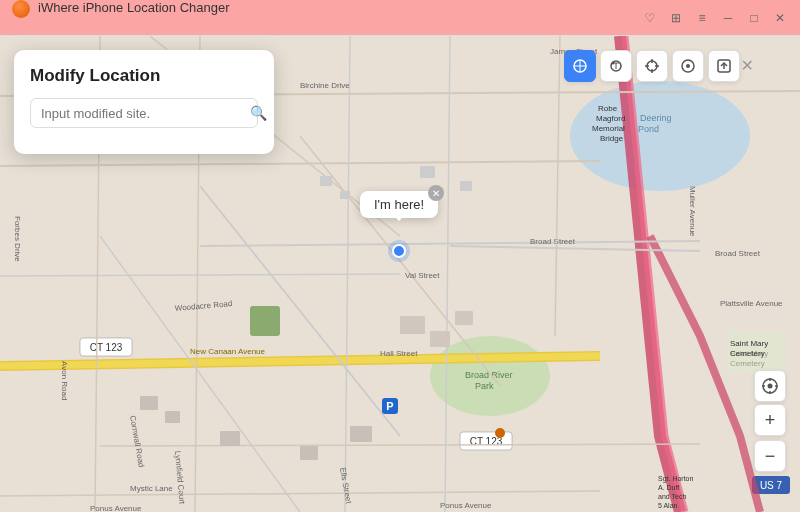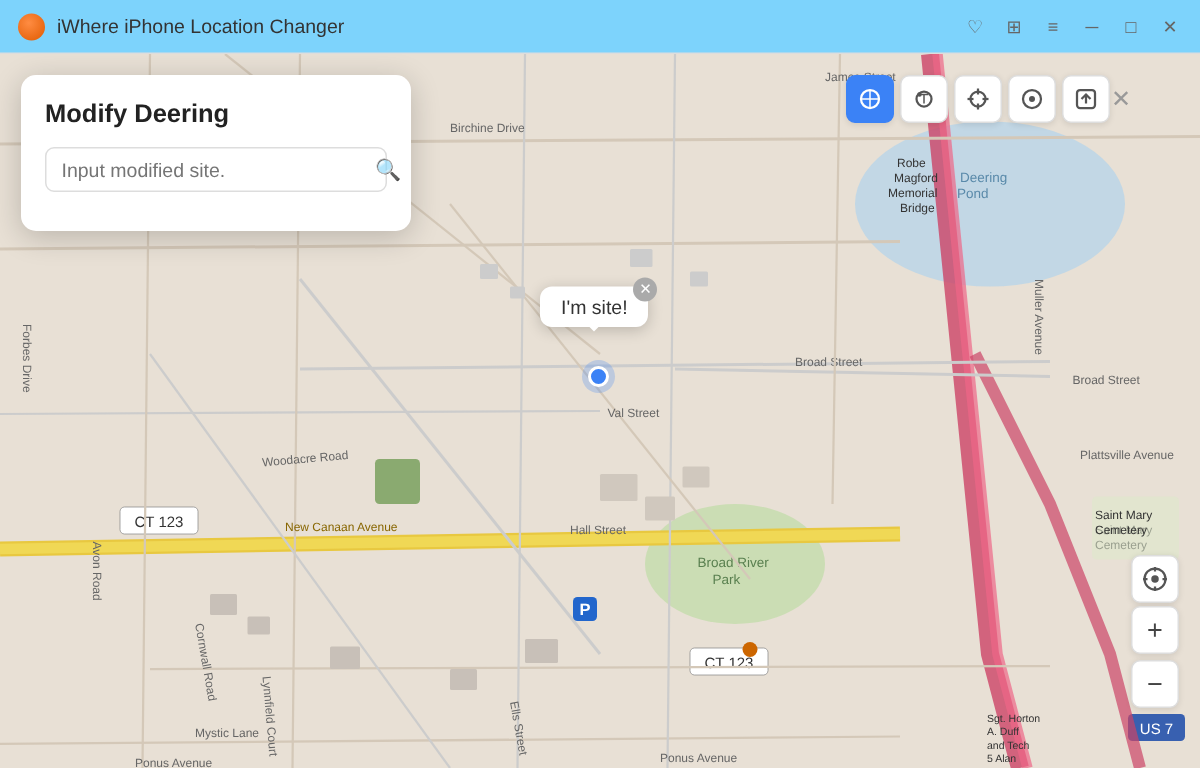--- a/index.html
+++ b/index.html
@@ -3,24 +3,23 @@
   <meta charset="utf-8">
   <style>
     * { margin: 0; padding: 0; box-sizing: border-box; }
     body { width: 800px; height: 512px; overflow: hidden; font-family: -apple-system, BlinkMacSystemFont, 'Segoe UI', sans-serif; background: #f0ede8; }
 
     
     #title-bar {
       position: absolute;
       top: 0; left: 0; right: 0;
       height: 36px;
-      background: #7dd3fc;
+      background: #fca5a5;
       border-bottom: 1px solid #ddd;
       display: flex;
-      align-items: center;
       padding: 0 12px;
       z-index: 100;
     }
     #title-bar .app-icon {
       width: 18px; height: 18px;
       border-radius: 50%;
       background: radial-gradient(circle at 40% 35%, #ff8c42, #e05a00);
       margin-right: 8px;
       flex-shrink: 0;
     }
@@ -368,21 +367,21 @@
       <rect x="400" y="280" width="25" height="18" fill="#d0c8be" rx="1"></rect>
       <rect x="430" y="295" width="20" height="16" fill="#d0c8be" rx="1"></rect>
       <rect x="455" y="275" width="18" height="14" fill="#d0c8be" rx="1"></rect>
 
       <text x="405" y="242" font-size="8" fill="#666" font-family="sans-serif">Val Street</text>
       <text x="380" y="320" font-size="8" fill="#666" font-family="sans-serif">Hall Street</text>
     </svg>
   </div>
 
   <div id="location-panel">
-    <div class="panel-title">Modify Deering</div>
+    <div class="panel-title">Modify Location</div>
     <div class="search-box">
       <input type="text" placeholder="Input modified site." style="">
       <span class="search-icon">🔍</span>
     </div>
   </div>
 
   <div id="map-toolbar">
     <div class="toolbar-btn active" title="Map">
       <svg width="16" height="16" viewBox="0 0 16 16">
           <circle cx="8" cy="8" r="6" fill="none" stroke="white" stroke-width="1.5"></circle>
@@ -419,21 +418,21 @@
           <line x1="8" y1="5" x2="8" y2="11" stroke="#555" stroke-width="1.5"></line>
           <polyline points="5,8 8,5 11,8" fill="none" stroke="#555" stroke-width="1.5"></polyline>
         </svg>
     </div>
   </div>
 
   <div id="map-close-x">✕</div>
 
   <div id="im-here-popup">
     <div id="im-here-close">✕</div>
-    <span>I'm site!</span>
+    <span>I'm here!</span>
   </div>
 
   <div id="location-pin">
     <div class="pin-outer">
       <div class="pin-inner"></div>
     </div>
   </div>
 
   <div id="target-btn">
     <svg width="18" height="18" viewBox="0 0 18 18">

